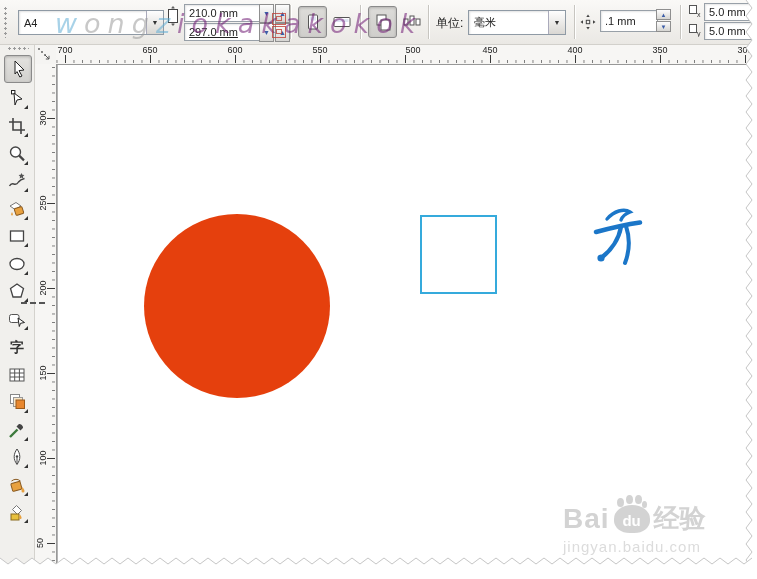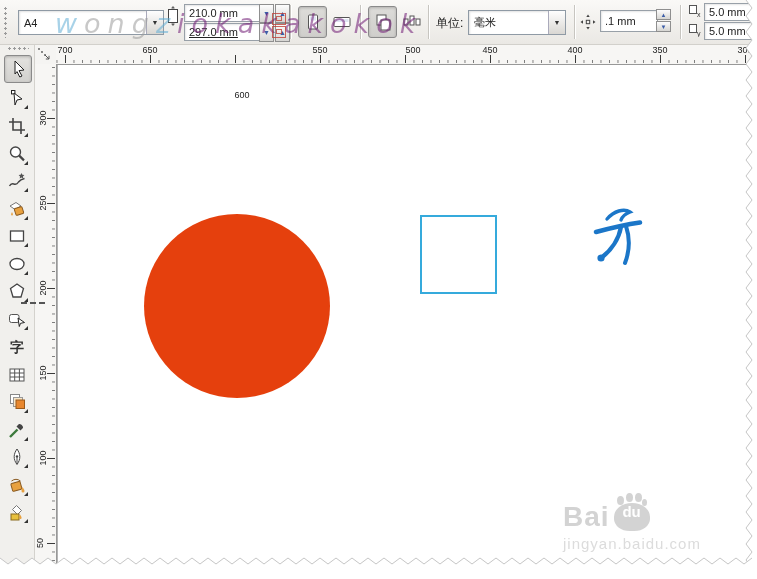--- a/index.html
+++ b/index.html
@@ -80,21 +80,21 @@
   .obj-circle{position:absolute;left:86px;top:150px;width:186px;height:184px;border-radius:50%;
         background:#E5400D;}
   .obj-square{position:absolute;left:362px;top:151px;width:73px;height:75px;border:2px solid #35AADC;}
   .obj-qi{position:absolute;left:535px;top:142px;width:50px;height:62px;}
 
   
   .baidu{position:absolute;left:505px;top:437px;width:200px;color:#d7d7d7;z-index:2;}
   .baidu .line1{display:flex;align-items:center;font-weight:bold;}
   .baidu .latin{font-size:28px;letter-spacing:1px;color:#d3d3d3;}
   .baidu .paw{position:relative;width:36px;height:28px;margin:0 4px;background:#d3d3d3;
-        border-radius:55% 55% 48% 48%;display:flex;justify-content:center;}
+        border-radius:55% 55% 48% 48%;display:flex;align-items:flex-end;justify-content:center;}
   .baidu .paw::before{content:"";position:absolute;top:-7px;left:3px;width:7px;height:9px;border-radius:50%;
         background:#d3d3d3;box-shadow:9px -3px 0 #d3d3d3,18px -3px 0 #d3d3d3,24px 2px 0 -1px #d3d3d3;}
   .baidu .pawtxt{color:#fff;font-size:15px;font-weight:bold;padding-bottom:4px;}
   .baidu .cn{font-size:26px;color:#d3d3d3;}
   .baidu .line2{font-size:15px;color:#dcdcdc;margin-top:2px;letter-spacing:1px;}
 
   
   .torn{position:absolute;z-index:20;pointer-events:none;}
   #torn-right{right:0;top:0;}
   #torn-bottom{left:0;bottom:0;}
@@ -326,21 +326,21 @@
       <circle cx="11" cy="11" r=".9" fill="#555"></circle>
       <path d="M11 11 l4 4 M15 11.8 V15 H11.8" stroke="#555" fill="none"></path>
     </svg>
   </div>
   <div class="hruler">
     <div class="minor"></div>
     <div class="major"></div>
     <div id="hlabels">
         <span class="hlab" style="left: 9px;">700</span>
         <span class="hlab" style="left: 94px;">650</span>
-        <span class="hlab" style="left: 186px; margin-top: 45px;">600</span>
+        <span class="hlab" style="left: 179px;">600</span>
         <span class="hlab" style="left: 264px;">550</span>
         <span class="hlab" style="left: 349px; padding-left: 16px;">500</span>
         <span class="hlab" style="left: 434px;">450</span>
         <span class="hlab" style="left: 519px;">400</span>
         <span class="hlab" style="left: 604px;">350</span>
         <span class="hlab" style="left: 689px;">300</span>
       </div>
   </div>
   <div class="vruler">
     <div class="minor"></div>
@@ -369,20 +369,21 @@
       </g>
       <circle cx="8" cy="52" r="3.6" fill="#1B76C8"></circle>
     </svg>
 
     <div class="baidu">
       <div class="line1">
         <span class="latin">Bai</span>
         <span class="paw">
           <span class="pawtxt">du</span>
         </span>
+        <span class="cn">经验</span>
       </div>
       <div class="line2">jingyan.baidu.com</div>
     </div>
   </div>
 
   <svg id="torn-right" class="torn" width="14" height="579">
       <polygon points="14,0 3,0 9,8 3,16 9,24 3,32 9,40 3,48 9,56 3,64 9,72 3,80 9,88 3,96 9,104 3,112 9,120 3,128 9,136 3,144 9,152 3,160 9,168 3,176 9,184 3,192 9,200 3,208 9,216 3,224 9,232 3,240 9,248 3,256 9,264 3,272 9,280 3,288 9,296 3,304 9,312 3,320 9,328 3,336 9,344 3,352 9,360 3,368 9,376 3,384 9,392 3,400 9,408 3,416 9,424 3,432 9,440 3,448 9,456 3,464 9,472 3,480 9,488 3,496 9,504 3,512 9,520 3,528 9,536 3,544 9,552 3,560 9,568 3,576 14,579" fill="#fff"></polygon>
       <polyline points="3,0 9,8 3,16 9,24 3,32 9,40 3,48 9,56 3,64 9,72 3,80 9,88 3,96 9,104 3,112 9,120 3,128 9,136 3,144 9,152 3,160 9,168 3,176 9,184 3,192 9,200 3,208 9,216 3,224 9,232 3,240 9,248 3,256 9,264 3,272 9,280 3,288 9,296 3,304 9,312 3,320 9,328 3,336 9,344 3,352 9,360 3,368 9,376 3,384 9,392 3,400 9,408 3,416 9,424 3,432 9,440 3,448 9,456 3,464 9,472 3,480 9,488 3,496 9,504 3,512 9,520 3,528 9,536 3,544 9,552 3,560 9,568 3,576" fill="none" stroke="#c6c6c6" stroke-width="1"></polyline>
     </svg>
   <svg id="torn-bottom" class="torn" width="757" height="24">

